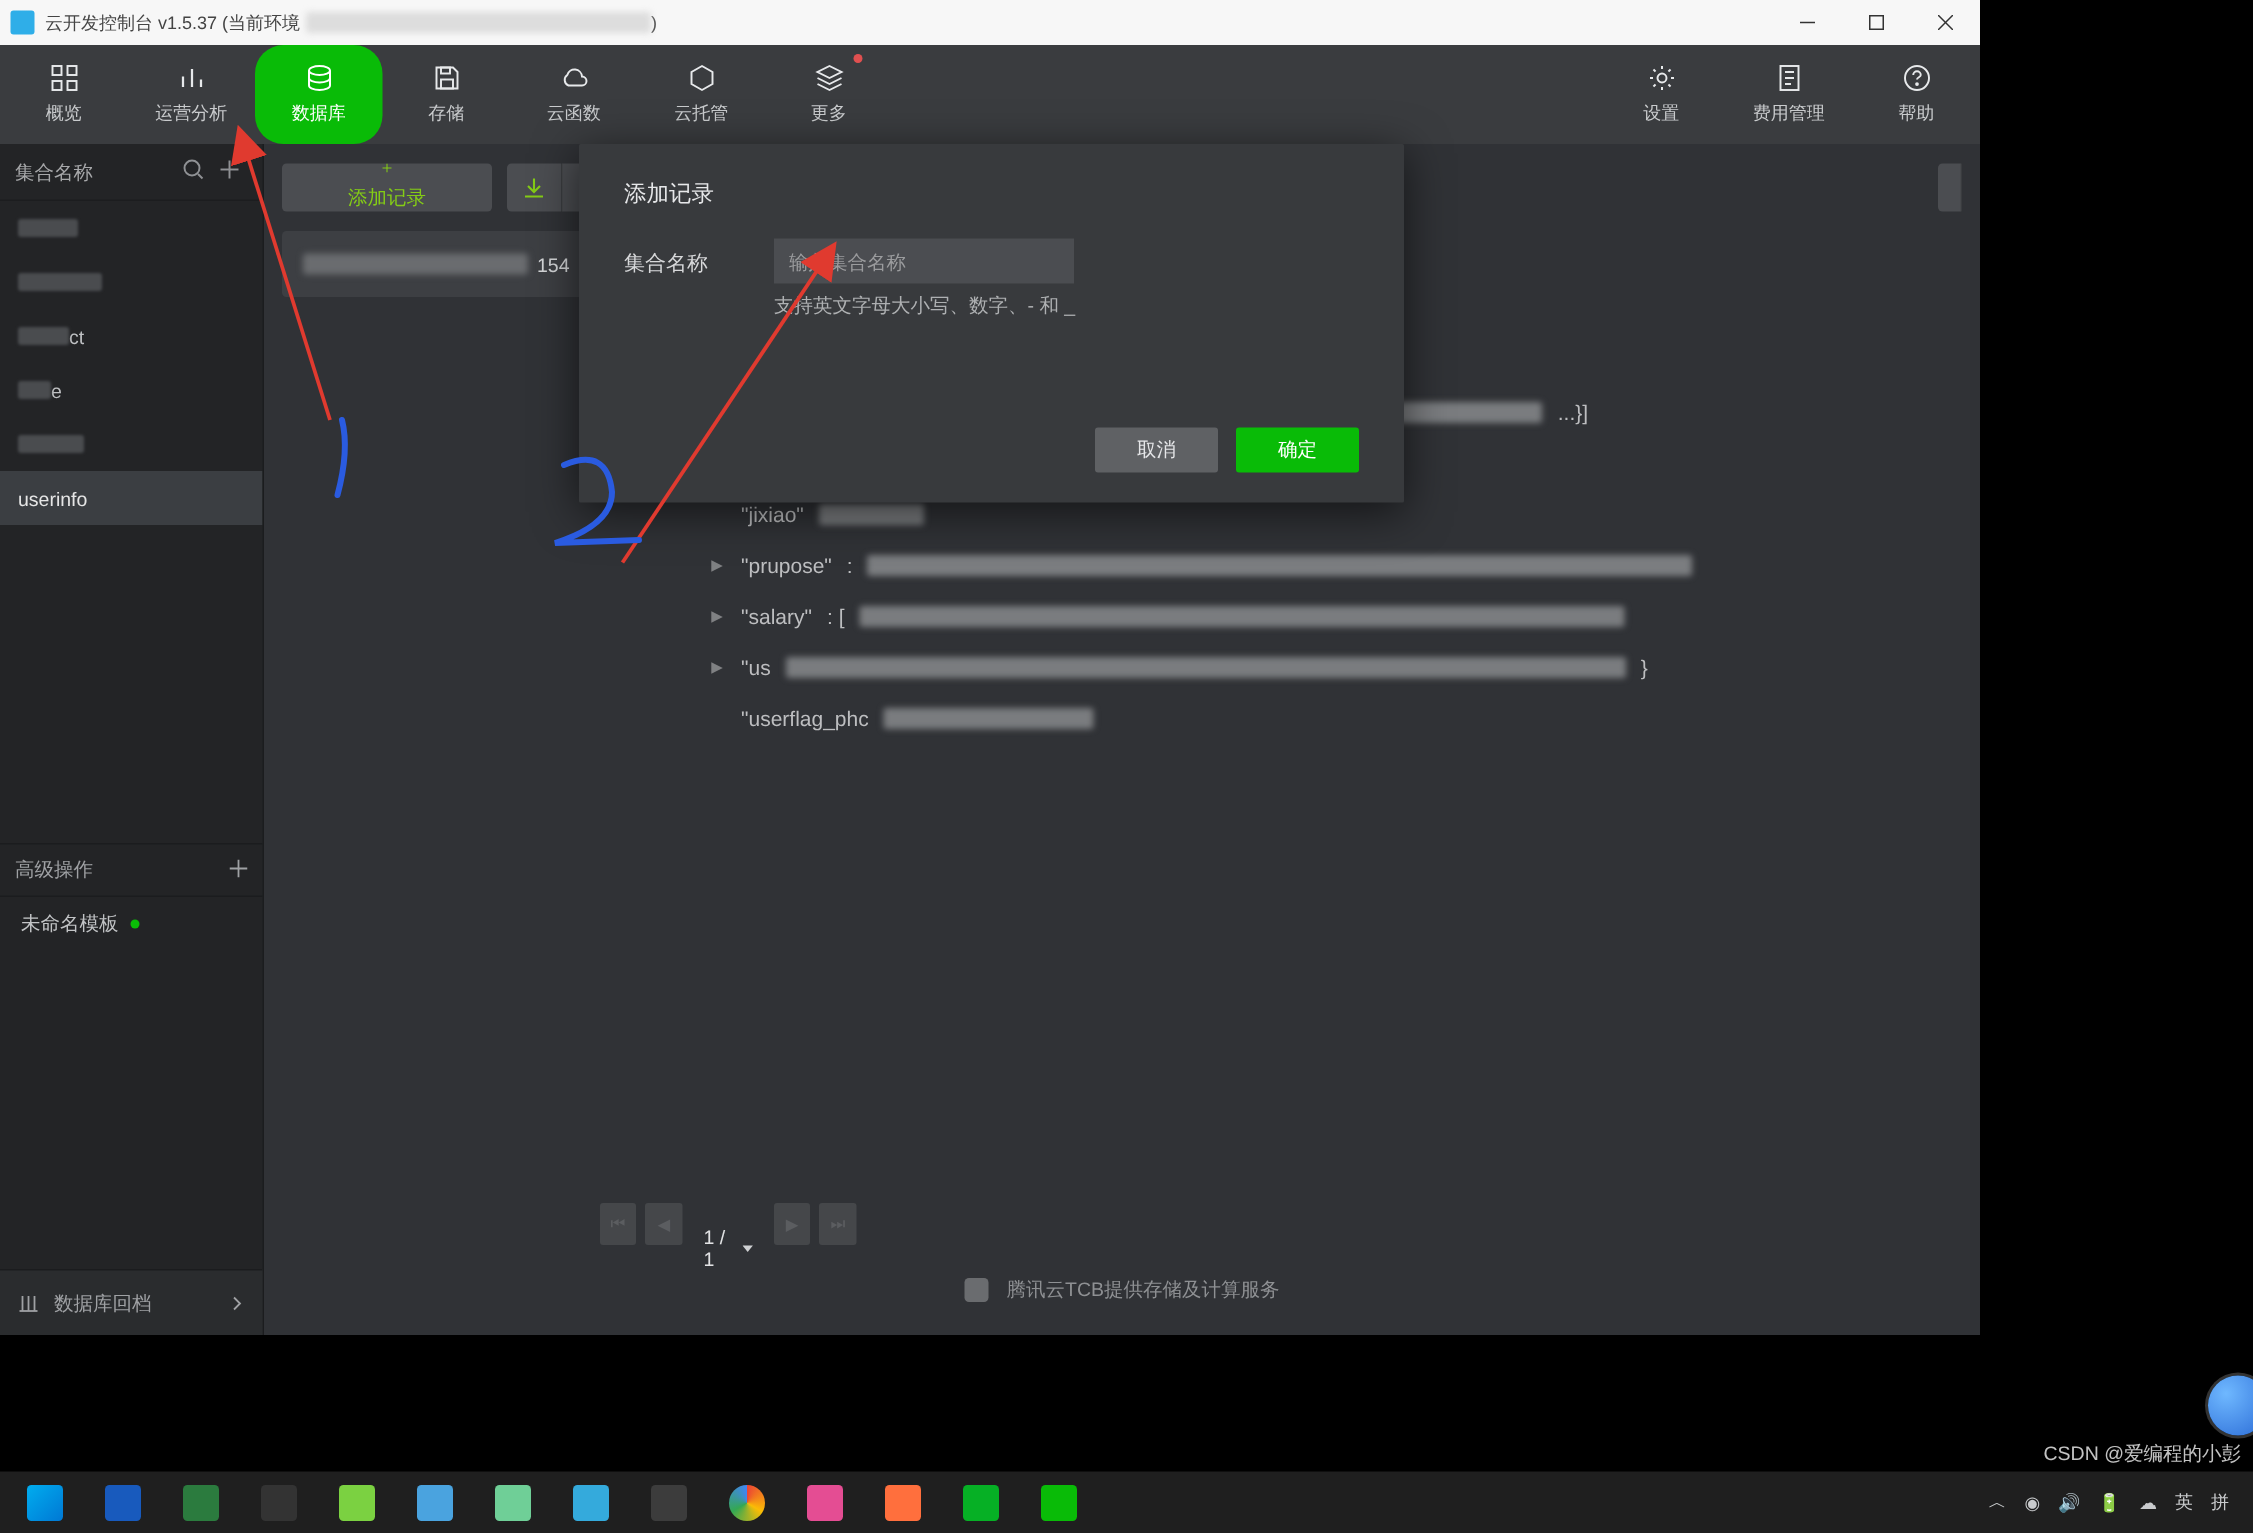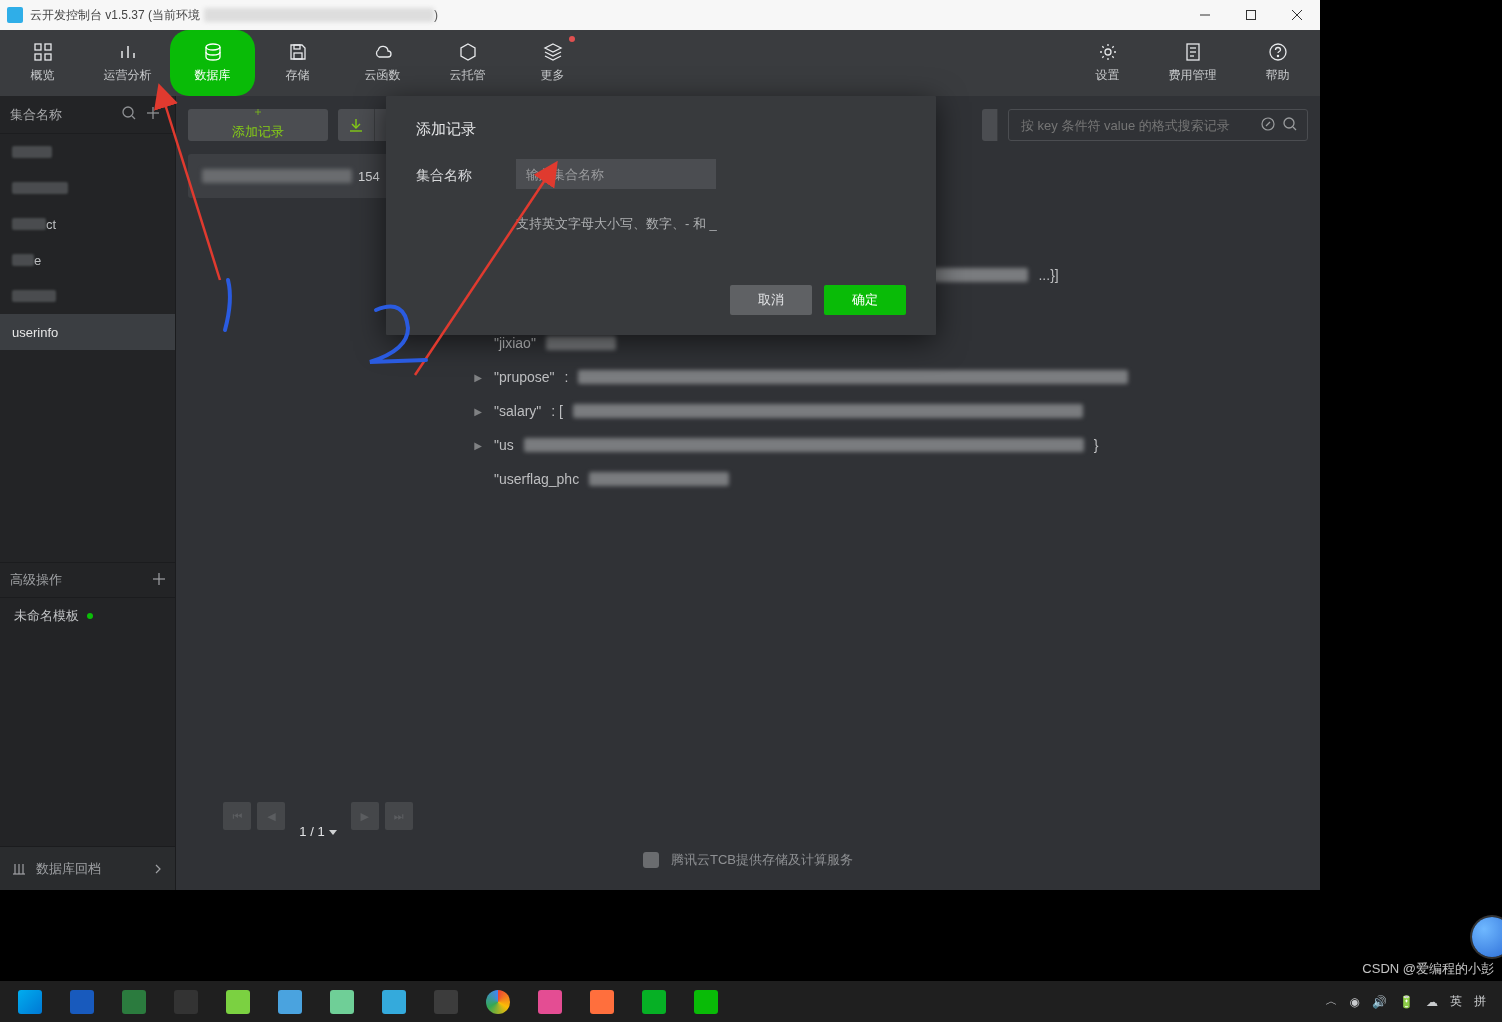--- a/index.html
+++ b/index.html
@@ -68,21 +68,21 @@
 .toolbar-row{height:34px;display:flex;align-items:center;gap:10px;margin-bottom:12px;}
 .tb-btn{height:32px;border-radius:3px;background:#4b4d51;color:#84cc16;font-size:13px;display:flex;align-items:center;justify-content:center;gap:8px;padding:0 14px;cursor:pointer;min-width:140px;flex-direction:column;}
 .tb-btn.square{min-width:36px;width:36px;padding:0;}
 .tb-edge{width:18px;height:32px;background:#4b4d51;border-radius:0 3px 3px 0;display:flex;align-items:center;justify-content:center;}
 .tb-spacer{flex:1;}
 .search{height:32px;border-radius:3px;border:1px solid #4b4d51;width:300px;display:flex;align-items:center;padding:0 6px 0 10px;color:#7f8183;font-size:13px;background:transparent;}
 .search input{flex:1;background:transparent;border:none;outline:none;color:#d0d2d4;font-size:13px;}
 .search .s-ico{width:22px;text-align:center;color:#9a9c9e;cursor:pointer;}
 
 .record-row{display:flex;gap:14px;flex:1;min-height:0;}
-.left-col{width:260px;display:flex;flex-direction:column;}
+.left-col{width:260px;display:flex;flex-direction:row;}
 .rec-item{height:44px;border-radius:3px;background:#3d3f43;display:flex;align-items:center;padding:0 14px;color:#d4d6d8;font-size:13px;gap:6px;}
 .rec-blur{height:14px;background:#6a6c6f;border-radius:2px;filter:blur(2px);}
 
 
 .pager{margin-top:auto;height:32px;display:flex;align-items:center;gap:6px;padding:4px 0;}
 .pg-btn{width:28px;height:28px;border-radius:2px;background:#45474a;color:#a9abad;display:flex;align-items:center;justify-content:center;font-size:11px;cursor:pointer;}
 .pg-btn.disabled{color:#5b5d60;cursor:default;}
 .pg-label{color:#e2e3e5;padding:0 8px;font-size:13px;display:flex;align-items:center;gap:4px;margin-top:31px;}
 .pg-label svg{width:8px;height:8px;}
 
@@ -99,21 +99,21 @@
 .footer .f-ico{width:16px;height:16px;border-radius:3px;background:#6a6c6f;}
 
 
 .modal{position:absolute;left:386px;top:66px;width:550px;height:239px;background:#383a3d;border-radius:1px;box-shadow:0 6px 30px rgba(0,0,0,.6);z-index:20;padding:20px 30px 20px 30px;display:flex;flex-direction:column;}
 .modal h3{margin:4px 0 20px 0;font-size:15px;font-weight:500;color:#e6e7e9;}
 .modal .row{display:flex;align-items:flex-start;margin-bottom:8px;}
 .modal .lab{width:100px;font-size:14px;color:#d7d8da;line-height:32px;}
 .modal .col{flex:1;}
 .modal input{width:200px;height:30px;background:#4b4d51;border:none;outline:none;padding:0 10px;color:#dcddde;font-size:13px;}
 .modal input::placeholder{color:#9b9c9e;}
-.modal .hint{font-size:13px;color:#aeb0b2;margin-top:26px;}
+.modal .hint{font-size:13px;color:#aeb0b2;margin-top:6px;}
 .modal .btns{margin-top:auto;display:flex;justify-content:flex-end;gap:12px;}
 .modal .btn{min-width:82px;height:30px;border-radius:2px;display:flex;align-items:center;justify-content:center;font-size:13px;cursor:pointer;}
 .modal .btn.cancel{background:#5f6164;color:#e5e6e8;}
 .modal .btn.ok{background:var(--accent);color:#fff;}
 
 
 .overlay{position:absolute;left:0;top:0;pointer-events:none;z-index:30;}
 
 
 .taskbar{position:absolute;left:0;bottom:0;right:0;height:42px;background:#1f1f1f;border-top:1px solid #000;display:flex;align-items:center;padding:0 6px;gap:4px;}
@@ -343,31 +343,20 @@
             <svg width="14" height="14" viewBox="0 0 14 14" fill="none" stroke="currentColor" stroke-width="1.4">
                 <line x1="7" y1="1" x2="7" y2="9"></line>
                 <polyline points="3,6 7,10 11,6"></polyline>
                 <line x1="1" y1="13" x2="13" y2="13"></line>
               </svg>
           </div>
           <div class="tb-edge" style="border-left:1px solid #3a3c3f"></div>
         </div>
         <div class="tb-spacer"></div>
         <div style="width:16px;height:32px;border-radius:3px 0 0 3px;background:#4b4d51;border-right:1px solid #3a3c3f"></div>
-        <div class="search">
-          <input placeholder="按 key 条件符 value 的格式搜索记录" style="">
-          <span class="s-ico"><svg width="14" height="14" viewBox="0 0 14 14" fill="none" stroke="currentColor" stroke-width="1.2">
-                <circle cx="7" cy="7" r="6"></circle>
-                <line x1="5" y1="9" x2="9" y2="5"></line>
-              </svg></span>
-          <span class="s-ico"><svg width="14" height="14" viewBox="0 0 14 14" fill="none" stroke="currentColor" stroke-width="1.3">
-                <circle cx="6" cy="6" r="5"></circle>
-                <line x1="10" y1="10" x2="13" y2="13"></line>
-              </svg></span>
-        </div>
       </div>
 
       <div class="record-row">
         <div class="left-col">
           <div class="rec-item">
             <span class="rec-blur" style="width:150px"></span>
             <span>154</span>
           </div>
 
           <div class="pager">

